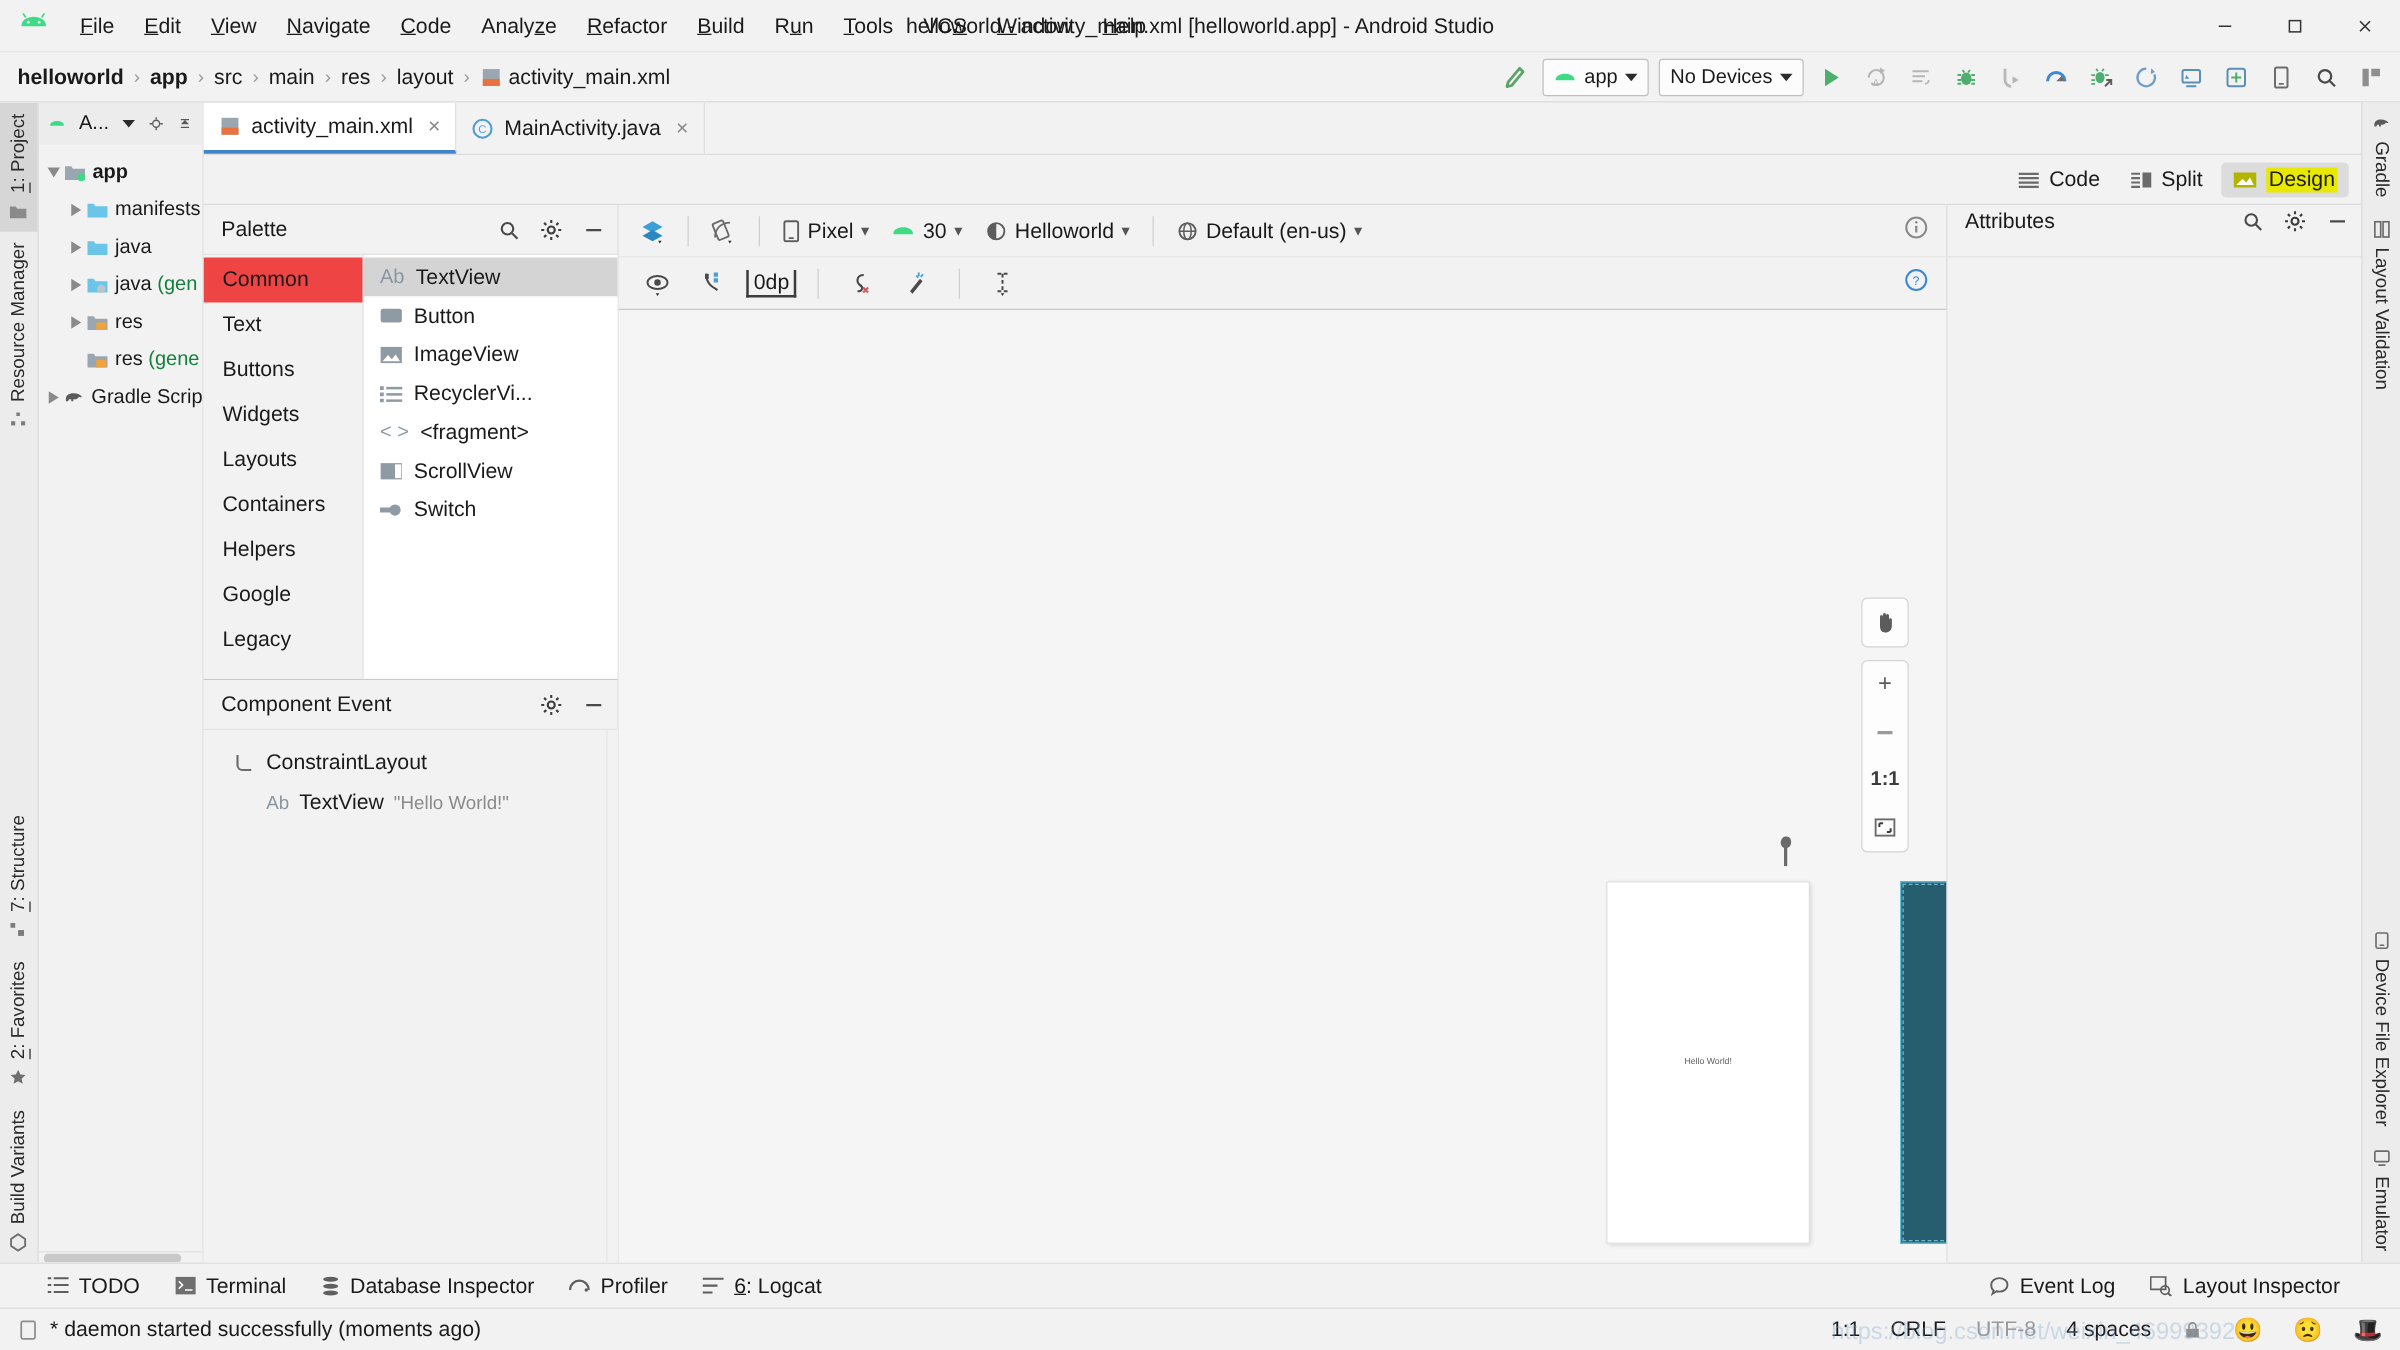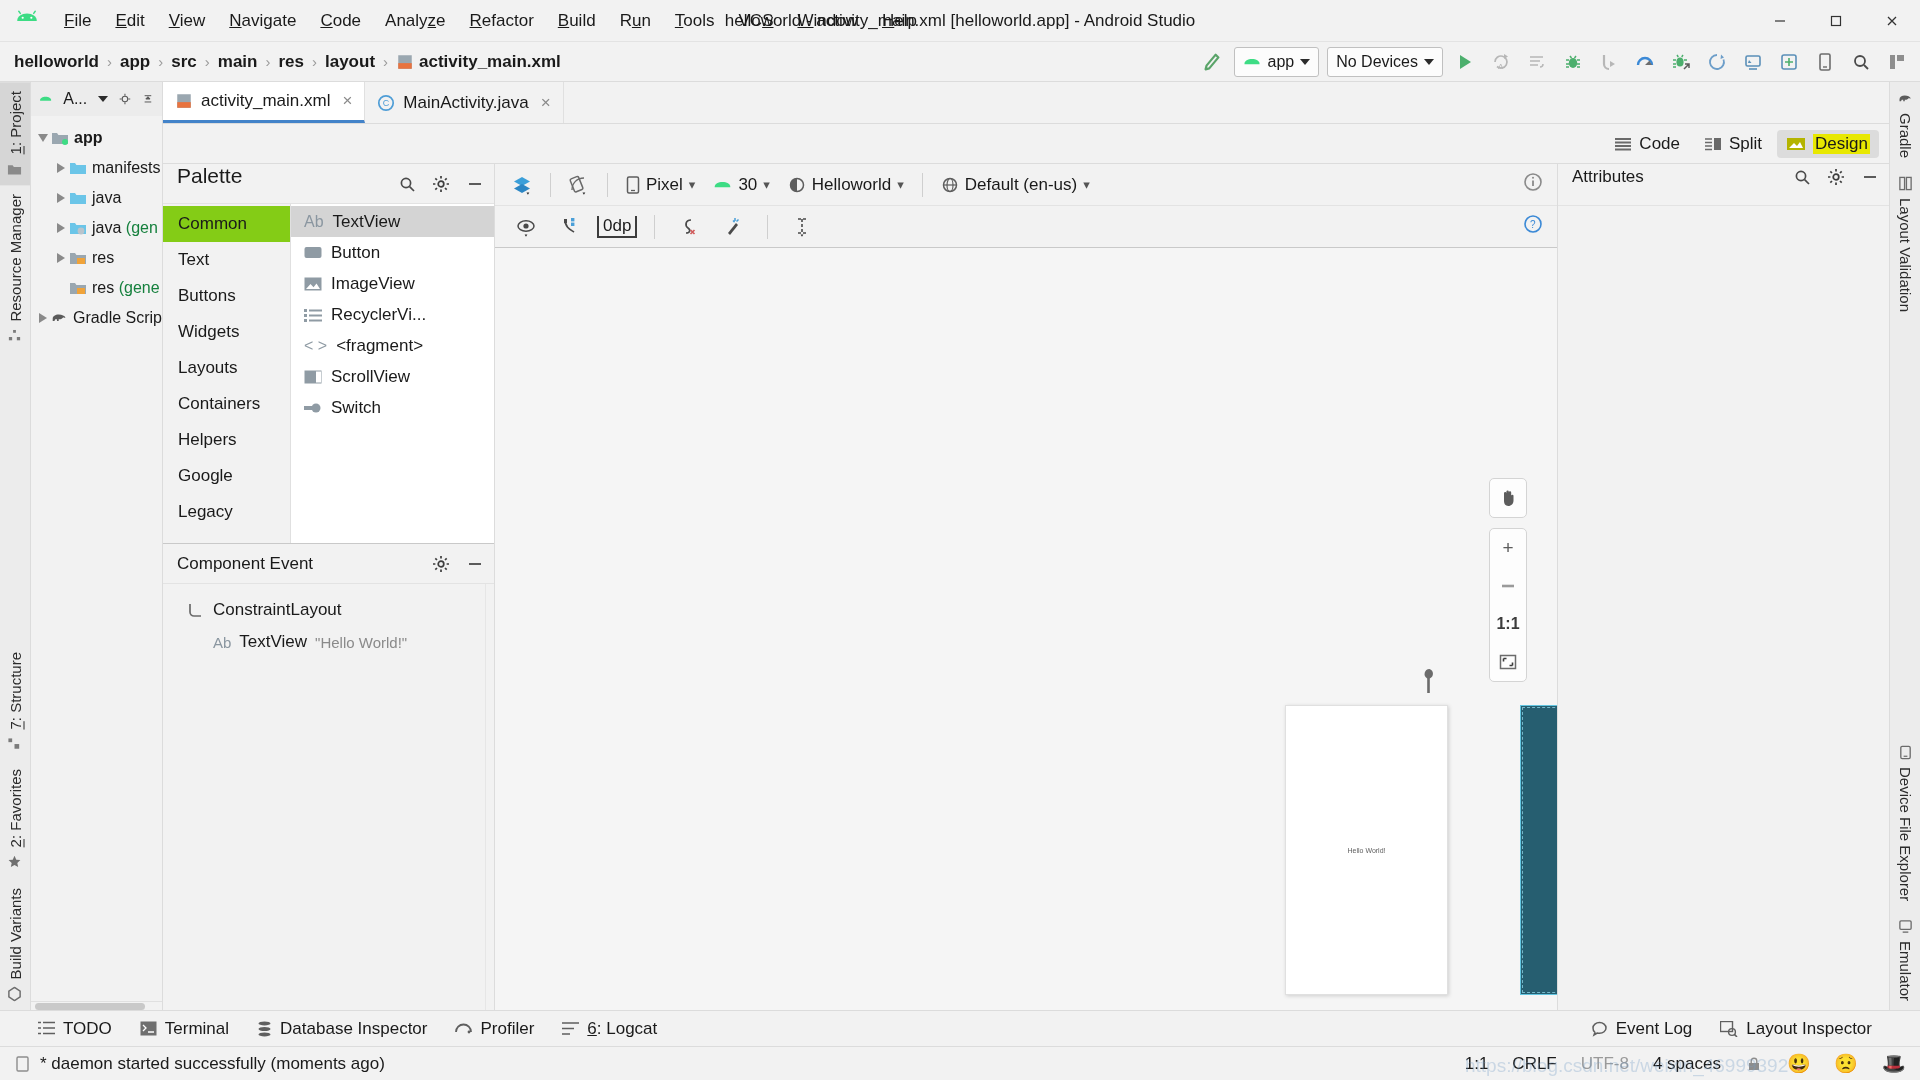--- a/index.html
+++ b/index.html
@@ -30,21 +30,21 @@
     font-size: 17px; color: #1a1a1a; pointer-events: none;
   }
   .win-controls { margin-left: auto; display: flex; align-items: center; z-index: 2; }
   .win-btn { width: 56px; height: 42px; display: flex; align-items: center; justify-content: center; }
 
   
   .navbar {
     height: 40px; flex: 0 0 40px; display: flex; align-items: center;
     background: #f2f2f2; border-bottom: 1px solid #dcdcdc; padding-left: 14px; position: relative;
   }
-  .crumb { font-size: 17px; color: #1a1a1a; white-space: nowrap; font-weight: bold; }
+  .crumb { font-size: 17px; color: #1a1a1a; white-space: nowrap; }
   .crumb.bold { font-weight: bold; }
   .crumb-sep { color: #9b9b9b; font-size: 15px; margin: 0 8px; }
   .crumb-ico { width: 18px; height: 18px; margin-right: 5px; vertical-align: -3px; display:inline-block;}
   .nav-right { margin-left: auto; display: flex; align-items: center; gap: 2px; padding-right: 6px; }
   .tb-btn { width: 34px; height: 32px; display: flex; align-items: center; justify-content: center; border-radius: 3px; }
   .combo {
     height: 30px; display: flex; align-items: center; gap: 6px;
     border: 1px solid #c0c0c0; border-radius: 3px; background: #fcfcfc;
     padding: 0 8px; font-size: 16px; margin: 0 3px; white-space: nowrap;
   }
@@ -92,26 +92,26 @@
   .etab .x { color: #8a8a8a; font-size: 17px; margin-left: 4px;}
   .mode-row { height: 40px; flex: 0 0 40px; display: flex; align-items: center; justify-content: flex-end; background: #f2f2f2; border-bottom: 1px solid #dcdcdc; padding-right: 10px; gap: 6px;}
   .mode-btn { display: flex; align-items: center; gap: 7px; font-size: 17px; padding: 4px 9px; border-radius: 4px;}
   .mode-btn.active { background: #dcdcdc; }
   .hl-yellow { background: #e8e800; padding: 0 2px; }
 
   .designer { flex: 1 1 auto; display: flex; min-height: 0; }
 
   
   .left-design { width: 332px; flex: 0 0 332px; display: flex; flex-direction: column; border-right: 1px solid #dcdcdc; background:#f2f2f2;}
-  .pal-head { height: 40px; display: flex; padding: 0 10px 0 14px; font-size: 21px; border-bottom: 1px solid #e3e3e3;}
+  .pal-head { height: 40px; display: flex; align-items: center; padding: 0 10px 0 14px; font-size: 17px; border-bottom: 1px solid #e3e3e3;}
   .pal-head .tools { margin-left: auto; display: flex; align-items: center; gap: 16px; }
   .pal-body { display: flex; height: 340px; border-bottom: 1px solid #c9c9c9;}
   .pal-cats { width: 128px; flex: 0 0 128px; border-right: 1px solid #e0e0e0; background: #f2f2f2; padding-top: 2px;}
   .pal-cat { height: 36px; display: flex; align-items: center; padding-left: 15px; font-size: 17px;}
-  .pal-cat.active { background: #84cc16; }
+  .pal-cat.active { background: #ef4444; }
   .pal-items { flex: 1 1 auto; background: #ffffff; padding-top: 2px; }
   .pal-item { height: 31px; display: flex; align-items: center; gap: 9px; padding-left: 13px; font-size: 17px;}
   .pal-item.active { background: #d4d4d4; }
   .pal-item .ab { color: #8a96a0; font-size: 16px; }
   .ctree-head { height: 40px; display: flex; align-items: center; padding: 0 10px 0 14px; font-size: 17px; border-bottom: 1px solid #e3e3e3;}
   .ctree-head .tools { margin-left: auto; display: flex; align-items: center; gap: 16px;}
   .ctree-body { flex: 1 1 auto; background: #f2f2f2; padding-top: 10px; position: relative;}
   .ct-row { display: flex; align-items: center; height: 32px; font-size: 17px; gap: 8px;}
   .ct-row.lvl1 { padding-left: 24px; }
   .ct-row.lvl2 { padding-left: 50px; }

